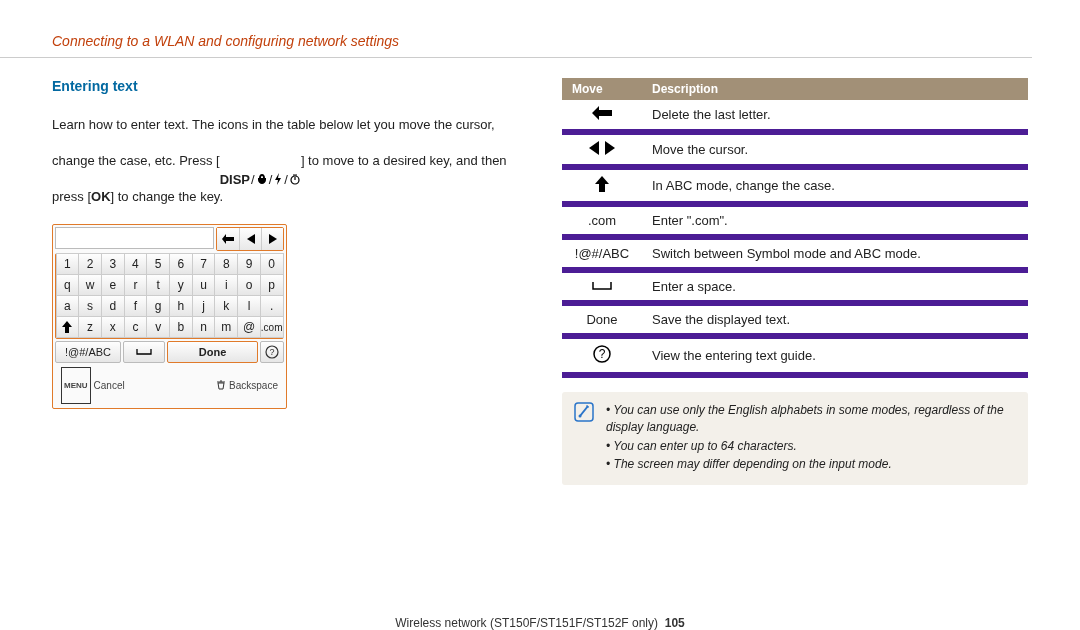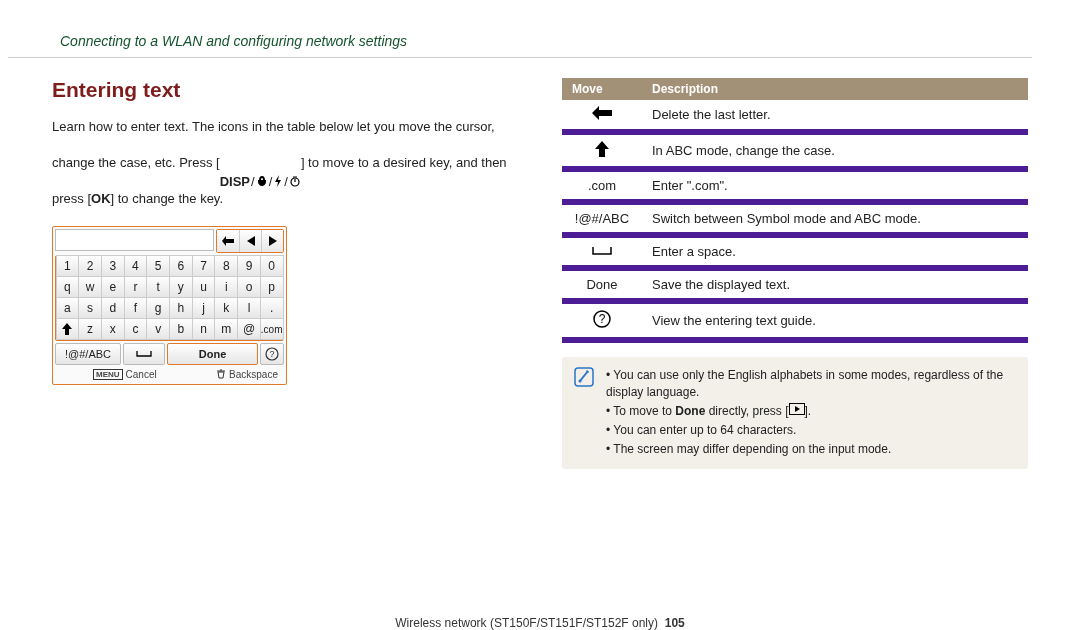--- a/index.html
+++ b/index.html
@@ -7,38 +7,38 @@
     font-family: "Segoe UI", Arial, sans-serif;
     width: 1080px;
     height: 630px;
     background: #fff;
     color: #222;
     font-size: 13px;
     position: relative;
   }
   .page-header {
     font-style: italic;
-    color: #14532d;
+    color: #c2410c;
     padding: 33px 0 8px 52px;
     font-size: 14px;
     border-bottom: 1px solid #ccc;
-    margin: 0 48px 0 8px;
+    margin: 0 48px 0 0;
   }
   .content {
     display: flex;
     padding: 20px 52px 0 52px;
     gap: 40px;
   }
   .left-col { flex: 0 0 470px; }
   .right-col { flex: 1; }
   h2.section-title {
-    color: #7f1d1d;
+    color: #0369a1;
     font-weight: bold;
-    font-size: 21px;
-    margin-bottom: 16px;
+    font-size: 14px;
+    margin-bottom: 22px;
   }
   .intro { line-height: 1.35; font-size: 13px; }
   .intro .disp-icons { display: inline-flex; align-items: center; vertical-align: middle; gap:1px;margin-top:37px;}
   .intro .disp-icons svg { vertical-align: middle; }
   .keyboard-wrap {
     border: 1px solid #e07a2a;
     border-radius: 2px;
     margin-top: 18px;
     width: 235px;
     background: #fafafa;
@@ -95,21 +95,21 @@
   .kb-bottom .mode{flex:0 0 66px;}
   .kb-bottom .space{flex:0 0 42px;}
   .kb-bottom .done{flex:1; font-weight:bold; border:1px solid #e07a2a;}
   .kb-bottom .help{flex:0 0 24px;}
   .kb-footer{
     display:flex; justify-content:space-between;
     font-size:10px; color:#444;
     padding:4px 6px 2px 6px;
   }
   .kb-footer span{display:flex;align-items:center;gap:3px;}
-  .kb-footer .menubox{border:1px solid #333;padding:0 2px;font-size:8px;font-weight:bold;margin-left:32px;}
+  .kb-footer .menubox{border:1px solid #333;padding:13px 2px;font-size:8px;font-weight:bold;}
   
   table.icon-table {
     width: 100%;
     border-collapse: collapse;
     font-size: 13px;
   }
   table.icon-table th {
     background: #a29077;
     color: #fff;
     text-align: left;
@@ -130,21 +130,21 @@
     border-radius:3px;
     padding:10px 12px;
     margin-top:14px;
     gap:10px;
     font-size:12px;
     line-height:1.4;
   }
   .note-box .note-icon{
     flex:0 0 22px;
   }
-  .note-box ul{list-style:none;}
+  .note-box ul{list-style:none;font-style:italic;}
   .note-box li::before{content:"• ";}
   .note-box li{margin-bottom:2px;}
   .play-icon-inline{display:inline-block;vertical-align:middle;}
   .footer {
     position:absolute;
     bottom:0;
     width:100%;
     text-align:center;
     font-size:12px;
     color:#333;
@@ -284,20 +284,27 @@
         </tr>
       </thead>
       <tbody id="icon-tbody">
           <tr>
             <td><svg width="20" height="14">
                 <path d="M20 4 L7 4 L7 0 L0 7 L7 14 L7 10 L20 10 Z" fill="#000"></path>
               </svg></td>
             <td>Delete the last letter.</td>
           </tr>
           <tr>
+            <td><svg width="26" height="14">
+                <path d="M10 0 L0 7 L10 14 Z" fill="#000"></path>
+                <path d="M16 0 L26 7 L16 14 Z" fill="#000"></path>
+              </svg></td>
+            <td>Move the cursor.</td>
+          </tr>
+          <tr>
             <td><svg width="14" height="16">
                 <path d="M7 0 L14 8 L10 8 L10 16 L4 16 L4 8 L0 8 Z" fill="#000"></path>
               </svg></td>
             <td>In ABC mode, change the case.</td>
           </tr>
           <tr>
             <td><span>.com</span></td>
             <td>Enter ".com".</td>
           </tr>
           <tr>
@@ -328,24 +335,20 @@
       <div class="note-icon">
         <svg width="20" height="20">
             <rect x="1" y="1" width="18" height="18" rx="3" fill="none" stroke="#2a74c9" stroke-width="1.5"></rect>
             <path d="M6 14 L14 4" stroke="#2a74c9" stroke-width="2"></path>
             <circle cx="6" cy="14" r="1.5" fill="#2a74c9"></circle>
             <path d="M13 3 L15 5 L14 6 L12 4 Z" fill="#2a74c9"></path>
           </svg>
       </div>
       <ul>
         <li>You can use only the English alphabets in some modes, regardless of the display language.</li>
-        <li><span>To move to </span><b>Done</b><span> directly, press [</span><span class="play-icon-inline"><svg width="16" height="12">
-                <rect x="0.5" y="0.5" width="15" height="11" fill="none" stroke="#000" stroke-width="1"></rect>
-                <path d="M6 3 L11 6 L6 9 Z" fill="#000"></path>
-              </svg></span><span>].</span></li>
         <li>You can enter up to 64 characters.</li>
         <li>The screen may differ depending on the input mode.</li>
       </ul>
     </div>
   </div>
 </div>
 
 <div class="footer">
   <span>Wireless network  (ST150F/ST151F/ST152F only)</span>&nbsp;&nbsp;<span class="pn">105</span>
 </div>

